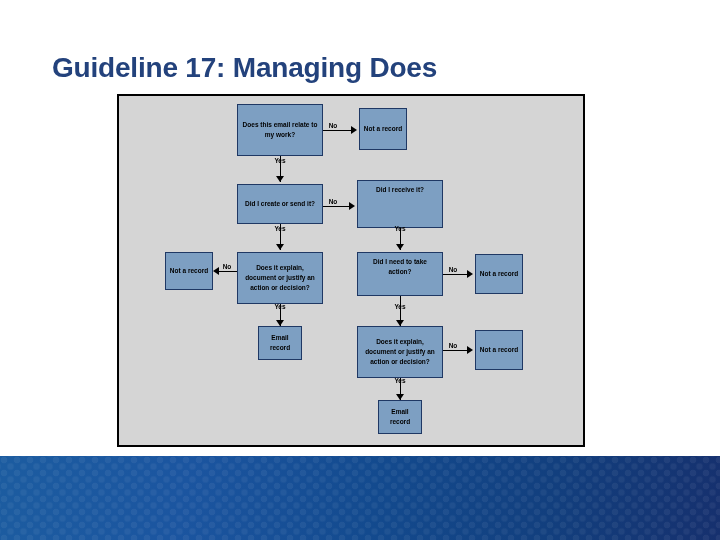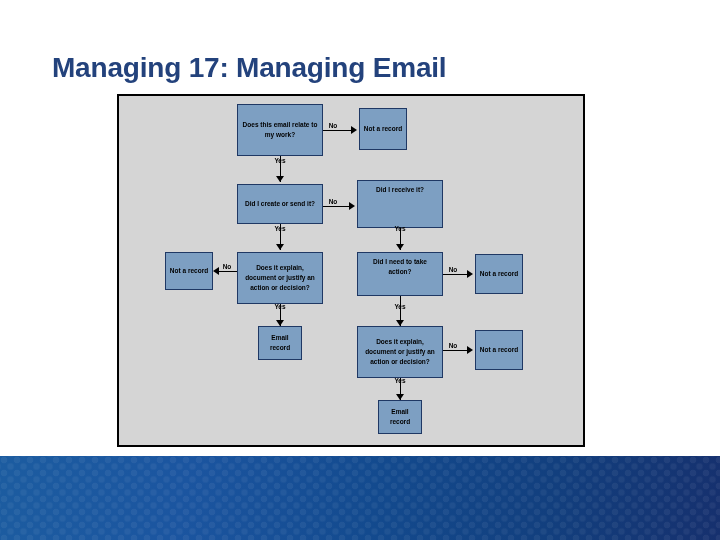--- a/index.html
+++ b/index.html
@@ -112,21 +112,21 @@
     height: 84px;
     background:
       radial-gradient(circle at 4px 4px, rgba(255,255,255,0.055) 3.2px, rgba(255,255,255,0) 3.6px) 0 0 / 13px 13px,
       radial-gradient(circle at 4px 4px, rgba(255,255,255,0.055) 3.2px, rgba(255,255,255,0) 3.6px) 6.5px 6.5px / 13px 13px,
       linear-gradient(100deg, #1c5ca0 0%, #1b55a0 26%, #134a8e 52%, #123f7e 76%, #16306e 100%);
   }
 </style>
 </head>
 <body>
 
-<div id="slide-title">Managing 17: Managing Email</div>
+<div id="slide-title">Guideline 17: Managing Does</div>
 
 <div id="flowchart-panel">
 
   <div class="node vcenter" style="left:118px; top:8px; width:86px; height:52px;">
     <span>Does this email relate to my work?</span>
   </div>
 
   <div class="line-h" style="left:204px; top:34px; width:18px;"></div>
   <div class="edge-label horiz" style="left:207px; top:27px;">No</div>
   <div class="line-h" style="left:222px; top:34px; width:12px;"></div>

